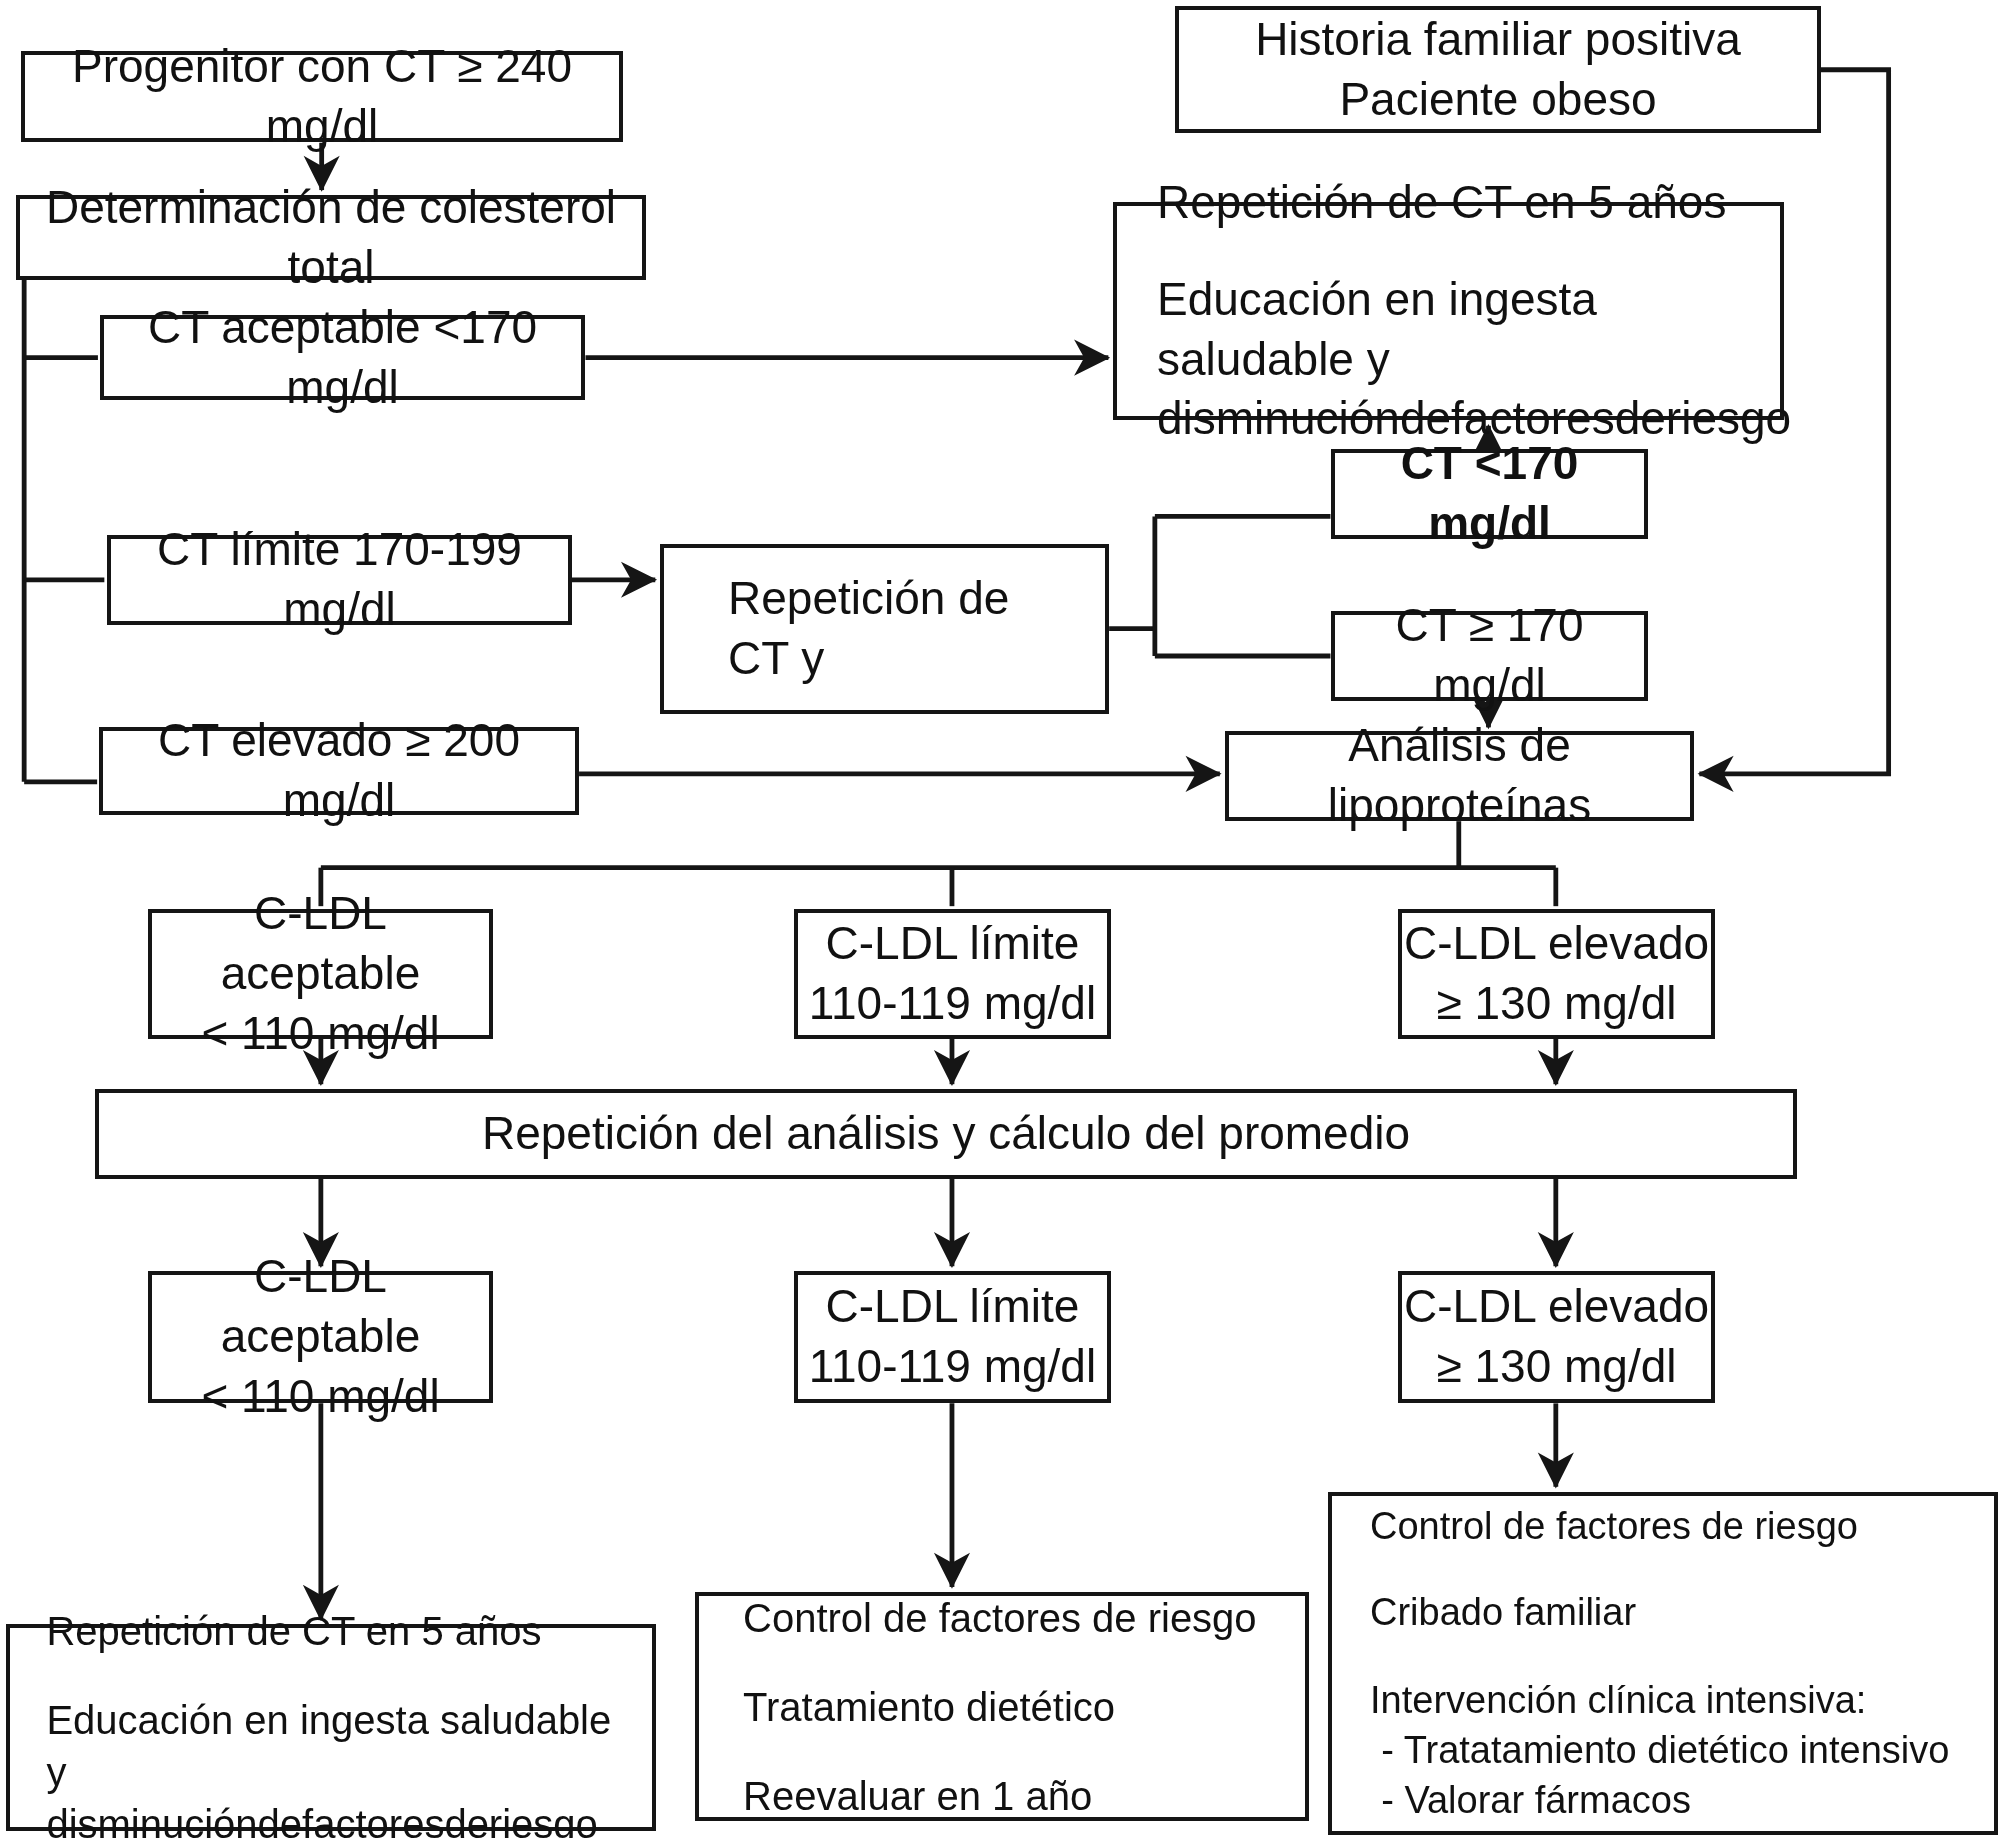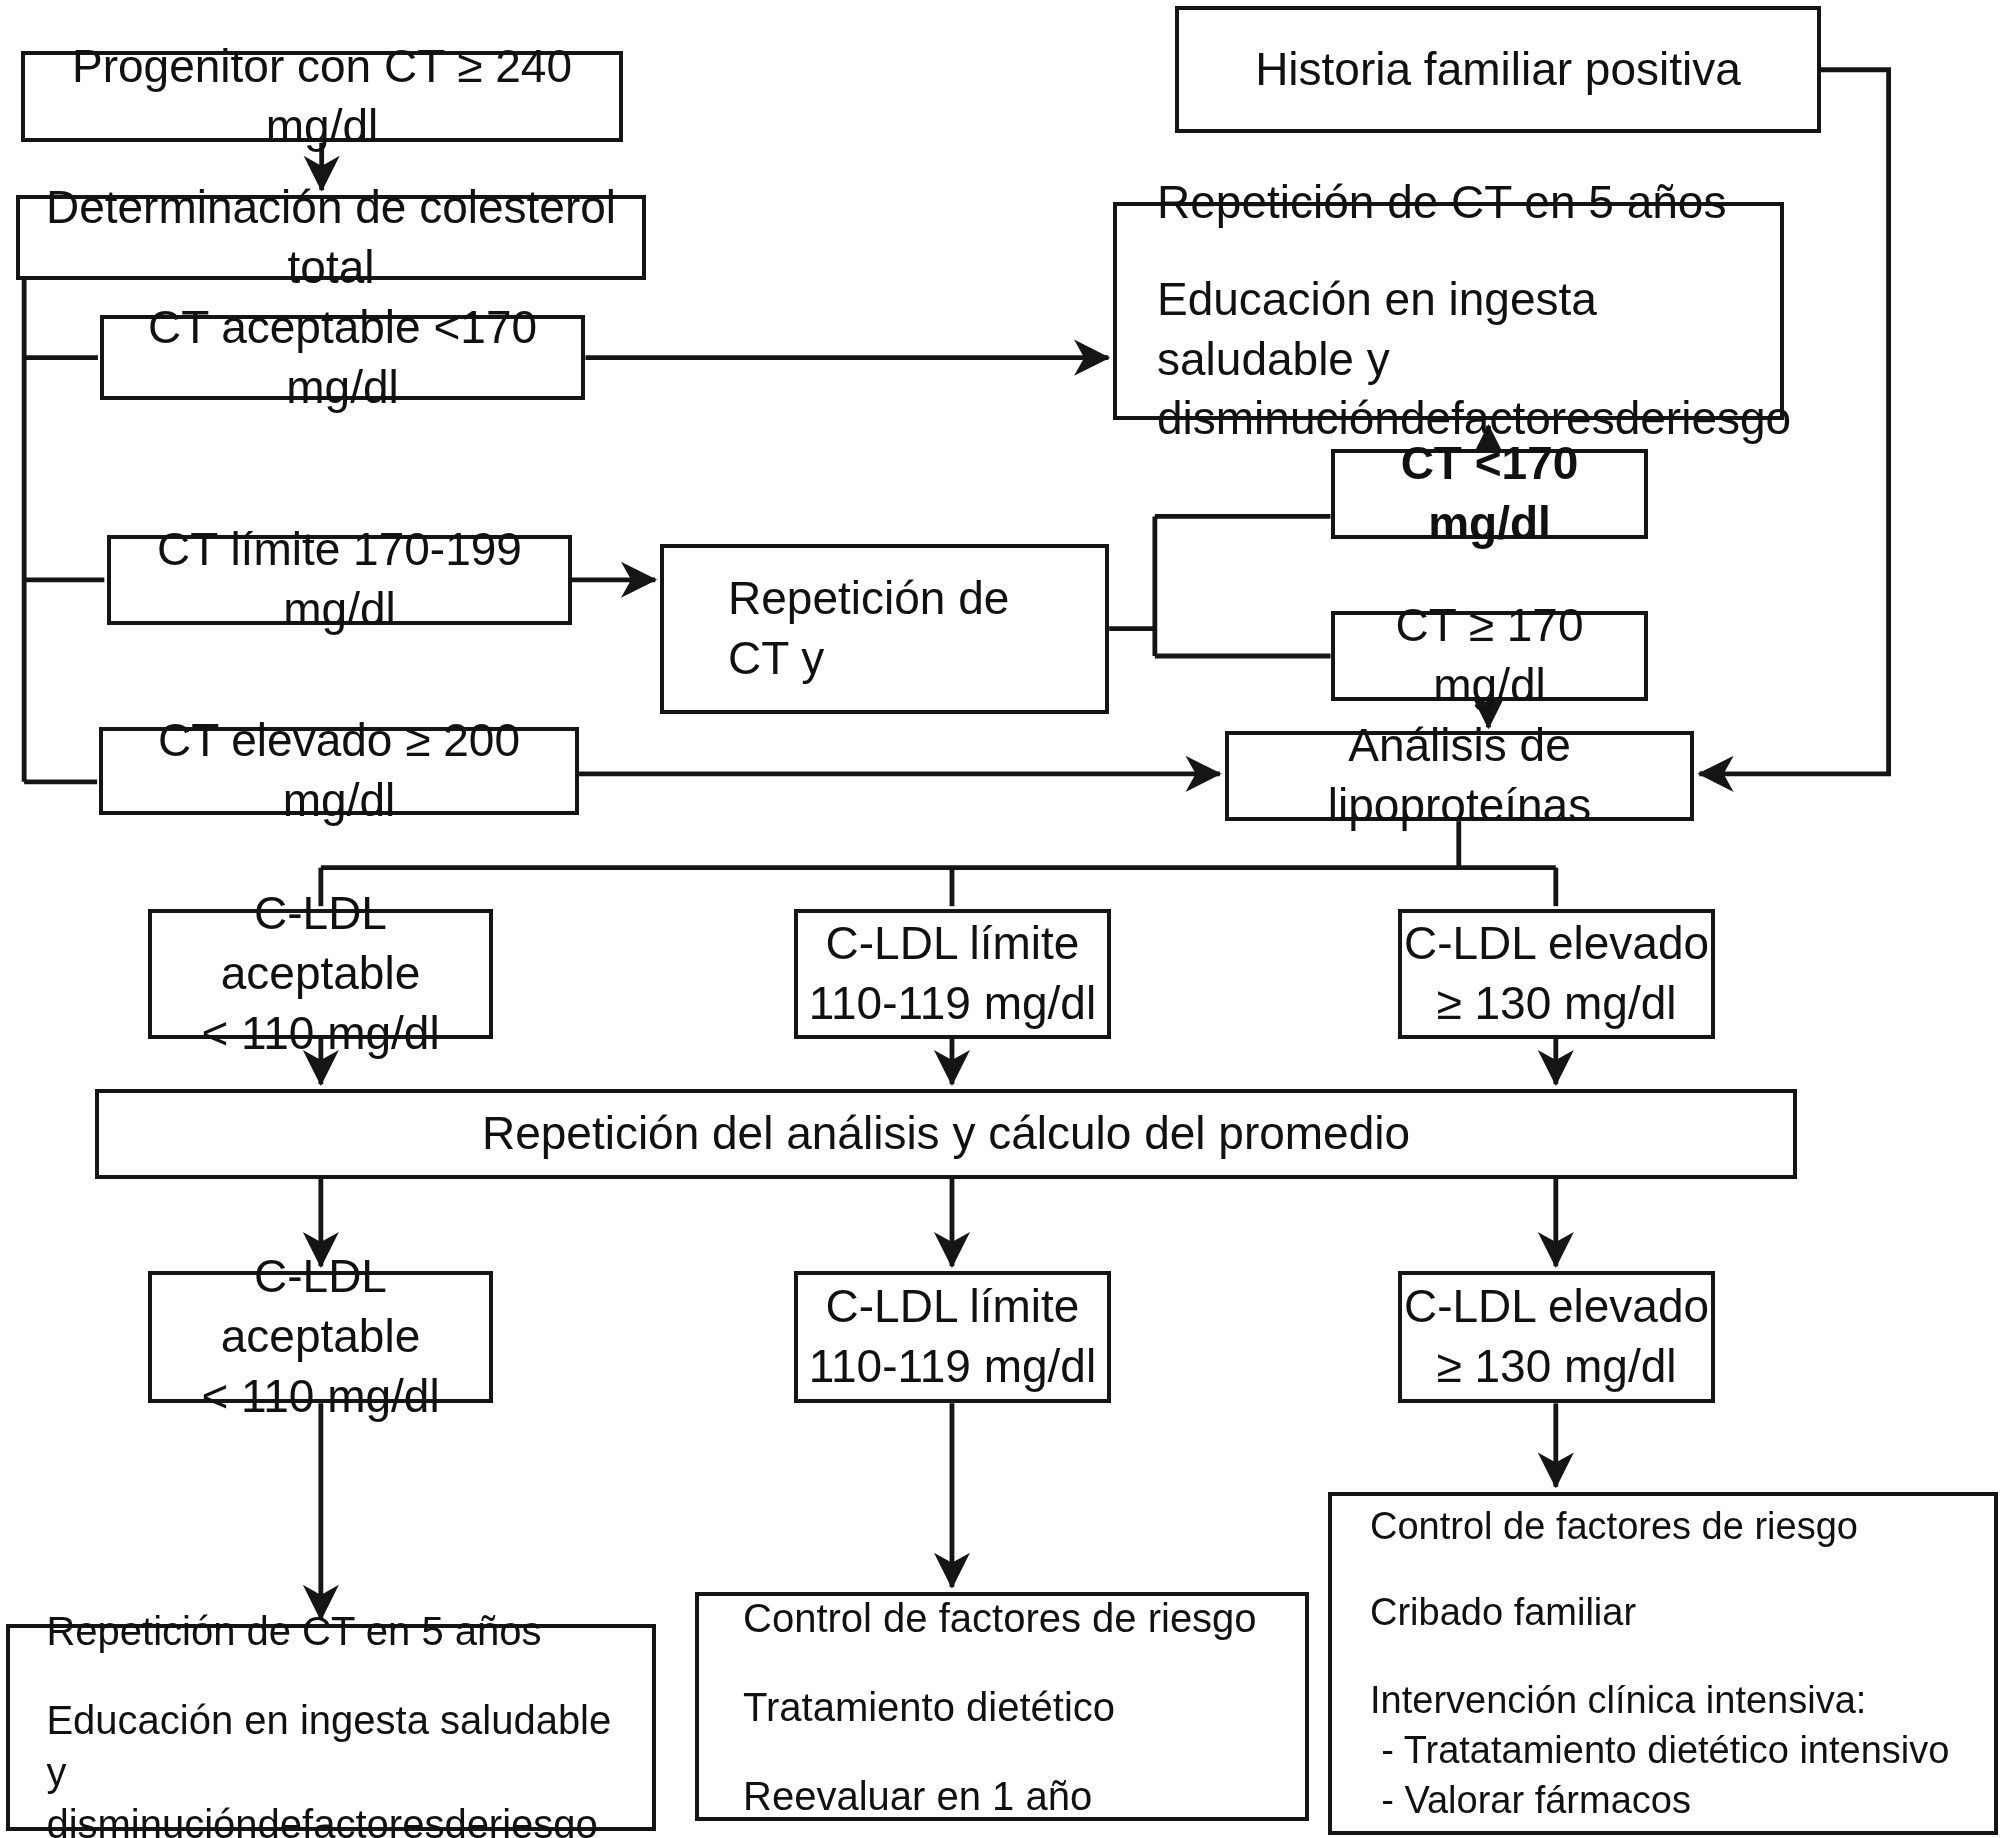--- a/index.html
+++ b/index.html
@@ -90,20 +90,21 @@
       <path d="M1940,1750 V1854" marker-end="url(#ah)"></path>
     </g>
   </svg>
 
   <div class="node center" style="left:21px; top:51px; width:602px; height:91px;">
     <p>Progenitor con  CT ≥ 240 mg/dl</p>
   </div>
 
   <div class="node center" style="left:1175px; top:6.4px; width:646px; height:127px;">
     <p>Historia familiar positiva</p>
+    <p>Paciente obeso</p>
   </div>
 
   <div class="node center" style="left:16px; top:195px; width:630px; height:85px;">
     <p>Determinación de colesterol total</p>
   </div>
 
   <div class="node center" style="left:100px; top:315px; width:485px; height:85px;">
     <p>CT aceptable &lt;170 mg/dl</p>
   </div>
 

